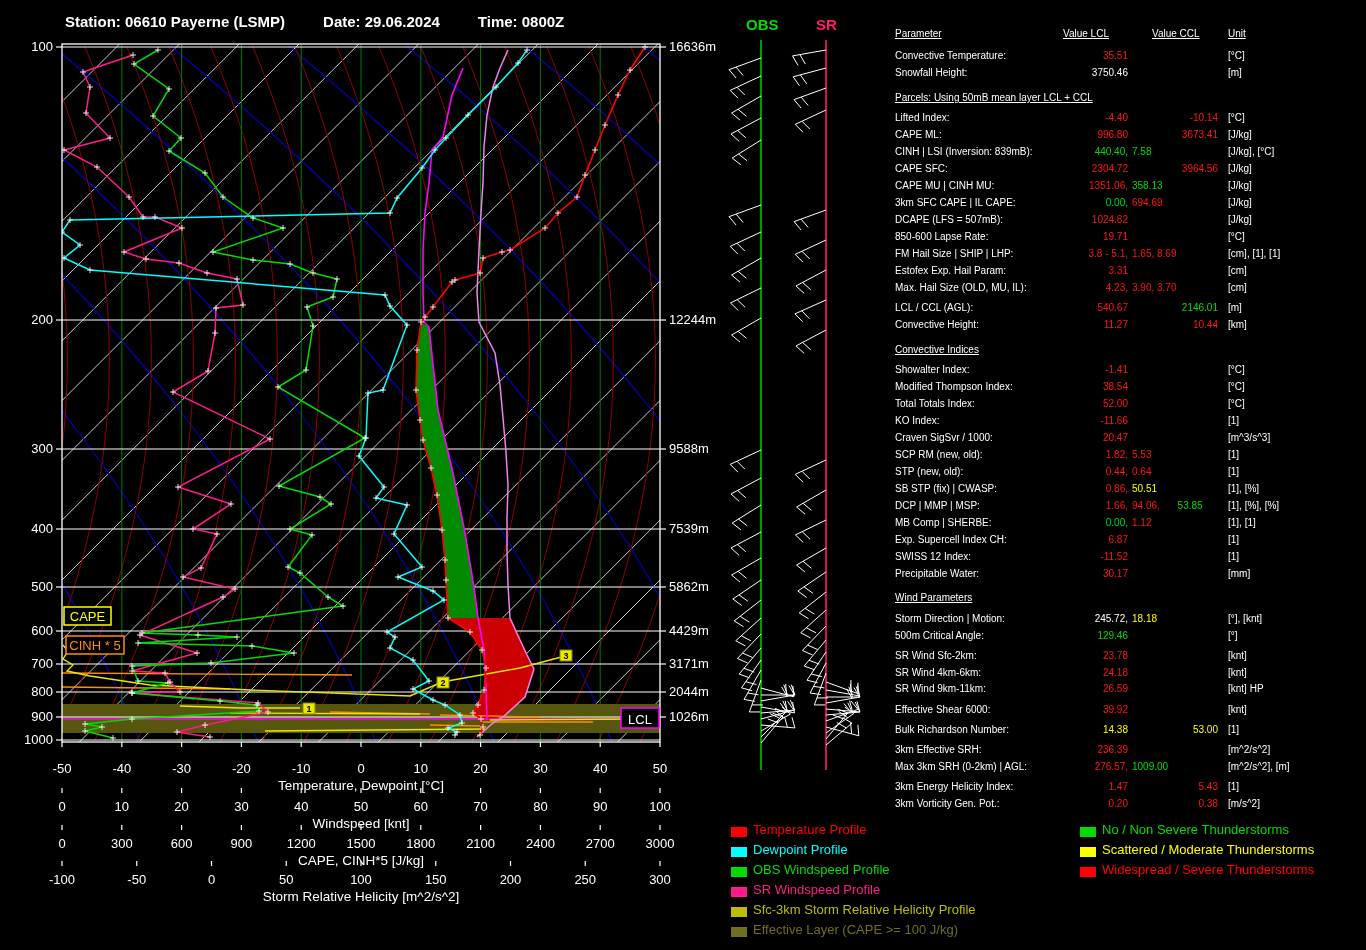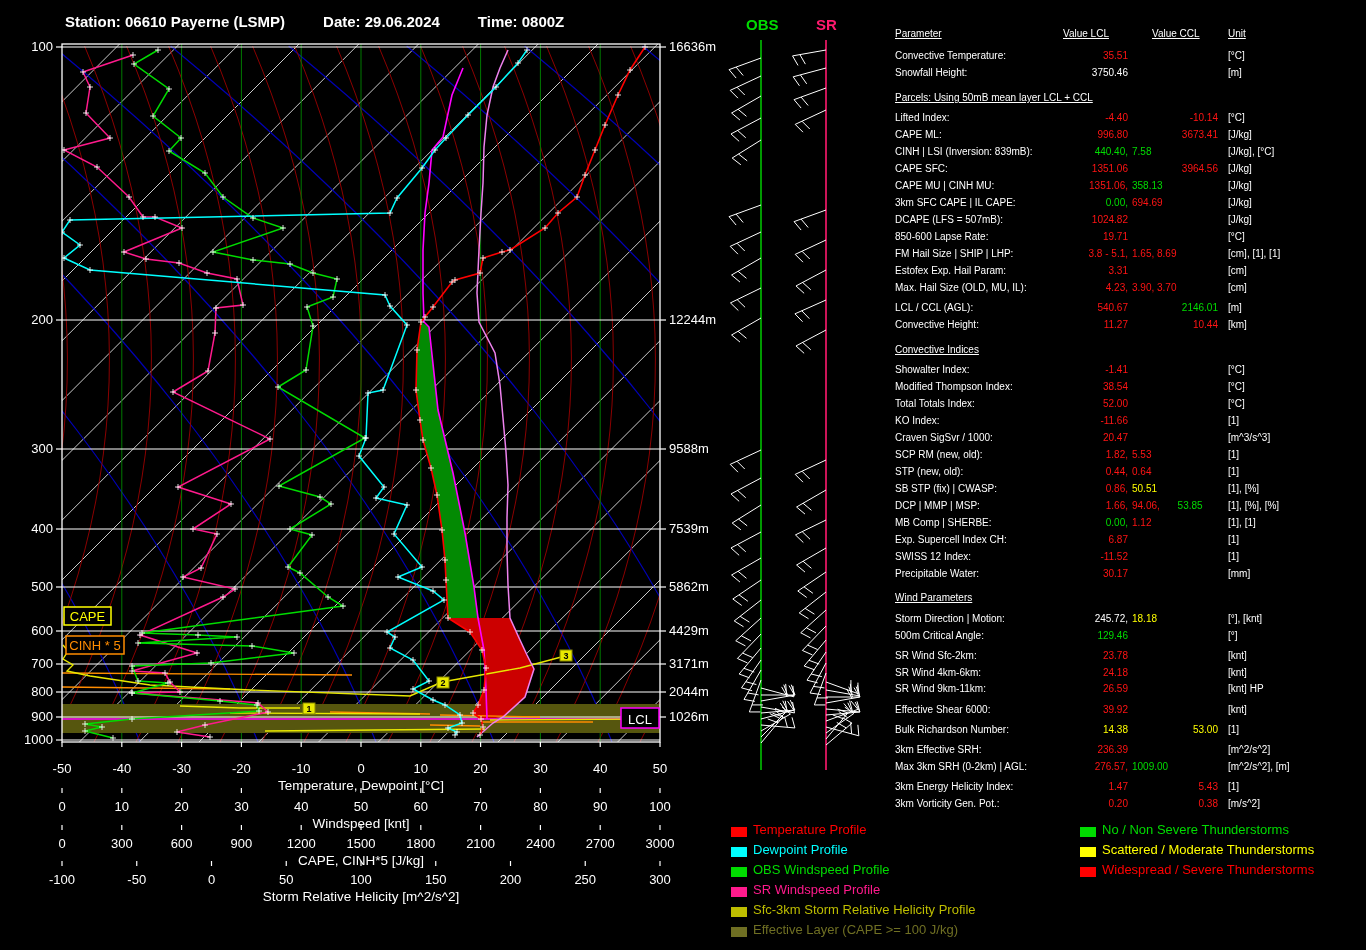--- a/index.html
+++ b/index.html
@@ -861,21 +861,21 @@
         <span class="punit">[J/kg]</span>
       </div>
       <div class="prow" style="top: 146px;">
         <span class="plabel">CINH | LSI (Inversion: 839mB):</span>
         <span class="pc1"><span style="color: rgb(0, 220, 0);">440.40,</span></span>
         <span class="pmid"><span style="color: rgb(0, 220, 0);">7.58</span></span>
         <span class="punit">[J/kg], [°C]</span>
       </div>
       <div class="prow" style="top: 163px;">
         <span class="plabel">CAPE SFC:</span>
-        <span class="pc1"><span style="color: rgb(255, 20, 20);">1351.06</span></span>
+        <span class="pc1"><span style="color: rgb(255, 20, 20);">2304.72</span></span>
         <span class="pc2"><span style="color: rgb(255, 20, 20);">3964.56</span></span>
         <span class="punit">[J/kg]</span>
       </div>
       <div class="prow" style="top: 180px;">
         <span class="plabel">CAPE MU | CINH MU:</span>
         <span class="pc1"><span style="color: rgb(255, 20, 20);">1351.06,</span></span>
         <span class="pmid"><span style="color: rgb(0, 220, 0);">358.13</span></span>
         <span class="punit">[J/kg]</span>
       </div>
       <div class="prow" style="top: 197px;">

